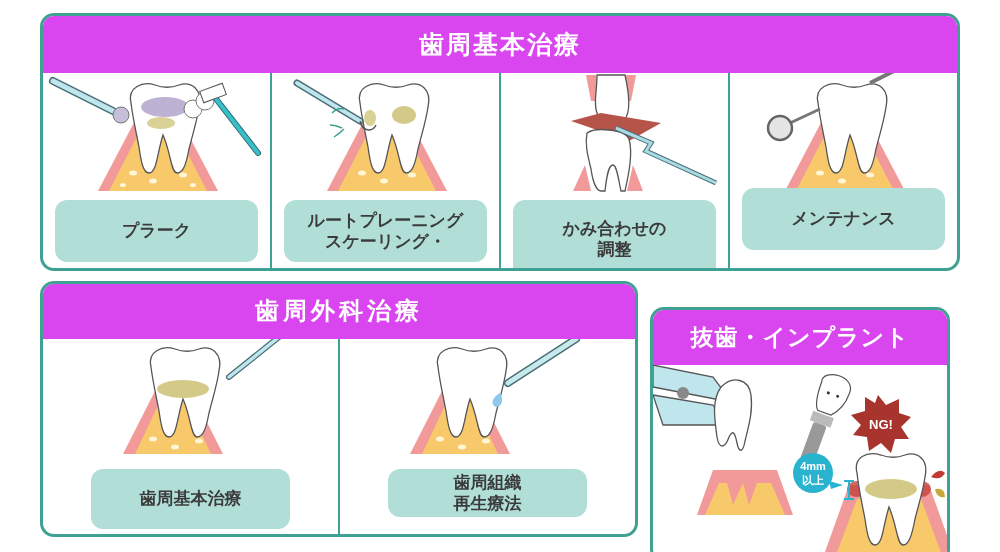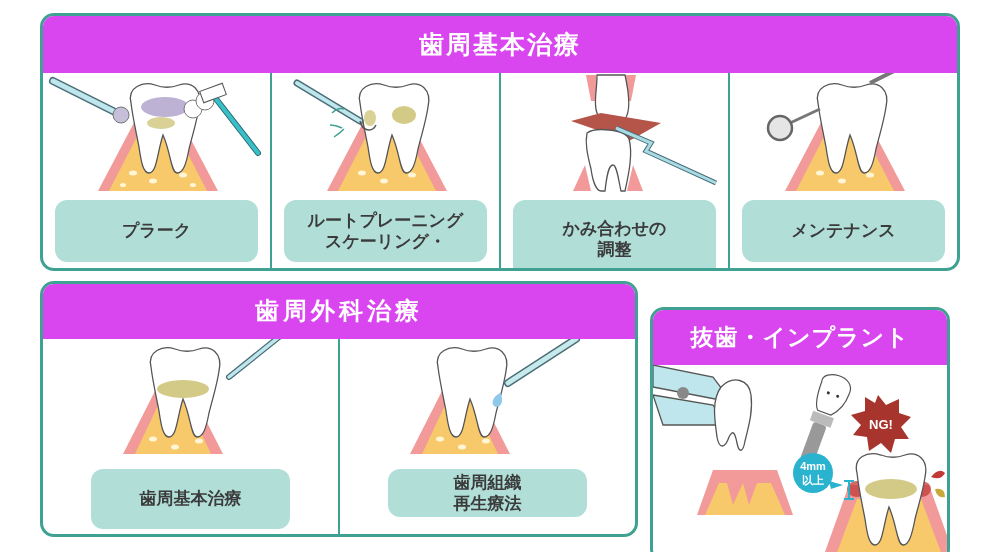--- a/index.html
+++ b/index.html
@@ -108,21 +108,21 @@
               <ellipse cx="90" cy="100" rx="4" ry="2.5"></ellipse>
               <ellipse cx="112" cy="108" rx="4" ry="2.5"></ellipse>
               <ellipse cx="140" cy="102" rx="4" ry="2.5"></ellipse>
             </g>
           <path d="M88,30 C84,14 100,8 112,12 C120,15 128,15 136,12 C148,8 160,16 156,34 C154,48 150,60 146,76 C143,92 140,100 134,100 C128,100 128,80 120,62 C114,80 114,100 106,100 C100,100 98,88 96,74 C93,58 90,46 88,30 Z" fill="#fff" stroke="#555" stroke-width="1.3"></path>
           <line x1="140" y1="10" x2="190" y2="-15" stroke="#777" stroke-width="4"></line>
           <line x1="60" y1="50" x2="90" y2="36" stroke="#777" stroke-width="3"></line>
           <circle cx="50" cy="55" r="12" fill="#e5e5e5" stroke="#666" stroke-width="2.5"></circle>
         </svg>
       </div>
-      <div class="label" style="left:12px;right:12px;top:127px;height:62px;">
+      <div class="label" style="left:12px;right:12px;top:115px;height:62px;">
         <span>メンテナンス</span>
       </div>
     </div>
   </div>
 </div>
 
 <div class="panel" style="left:40px;top:281px;width:598px;height:256px;">
   <div class="panel-head" style="height:55px;line-height:55px;font-size:24px;letter-spacing:4px;">歯周外科治療</div>
   <div class="cells" style="top:55px;">
     <div class="cell">

